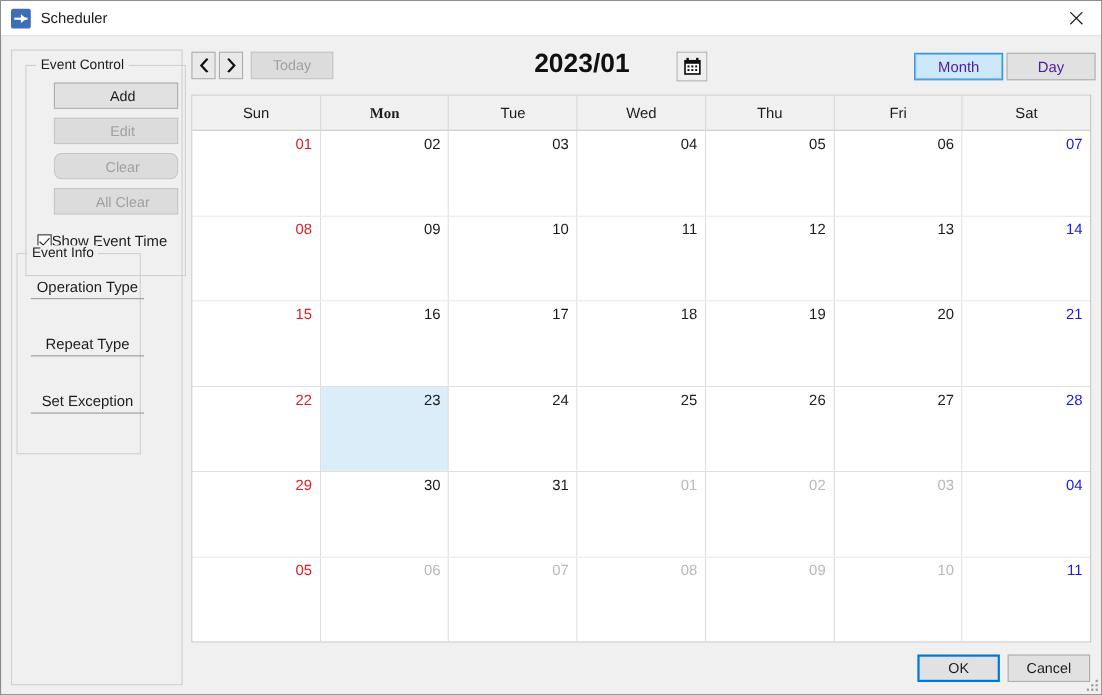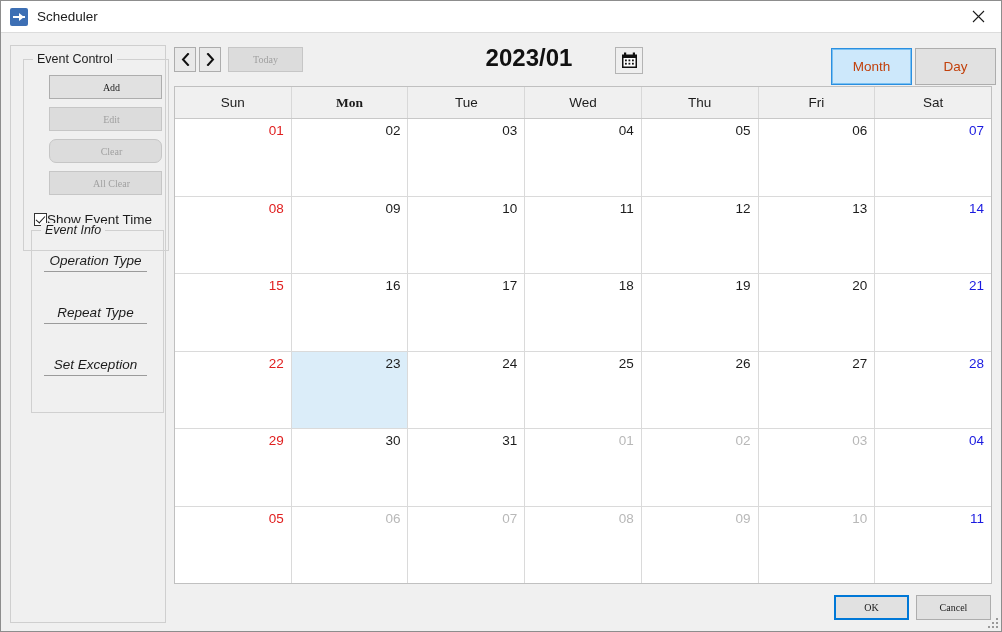--- a/index.html
+++ b/index.html
@@ -95,30 +95,30 @@
     padding: 0 4px;
     font-size: 12.5px;
     color: #1c1c1c;
     white-space: nowrap;
   }
   #group-event-control {
     left: 12px; top: 13px;
     width: 146px; height: 192px;
   }
   #group-event-info {
-    left: 20px; top: 184px;
-    width: 133px; height: 183px; font-style: italic;
+    left: 4px; top: 184px;
+    width: 113px; height: 183px;
   }
 
   .btn {
     box-sizing: border-box;
     border: 1px solid #adadad;
     background: #e1e1e1;
-    font-family: Liberation Serif, serif;
-    font-size: 10px;
+    font-family: Liberation Sans, sans-serif;
+    font-size: 13px;
     color: #1c1c1c;
     display: flex;
     align-items: center;
     justify-content: center;
     cursor: default;
     user-select: none;
   }
   .btn.disabled {
     color: #a0a0a0;
     background: #dcdcdc;
@@ -233,29 +233,29 @@
     background: #efefef;
     display: flex;
     align-items: center;
     justify-content: center;
     cursor: default;
   }
 
   .viewtoggle {
     position: absolute;
     top: 2px;
-    width: 81px; height: 37px;
+    width: 81px; height: 25px;
     box-sizing: border-box;
     font-size: 13.5px;
     display: flex;
     align-items: center;
     justify-content: center;
     border: 1px solid #adadad;
     background: #e1e1e1;
-    color: #c2410c;
+    color: #4c1d95;
     cursor: default;
     user-select: none;
   }
   .viewtoggle.active {
     background: #cde8fb;
     border: 1px solid #2a8fe0;
     box-shadow: inset 0 0 0 1px #79c0f2;
   }
   #view-month { left: 657px; }
   #view-day   { left: 741px; }

